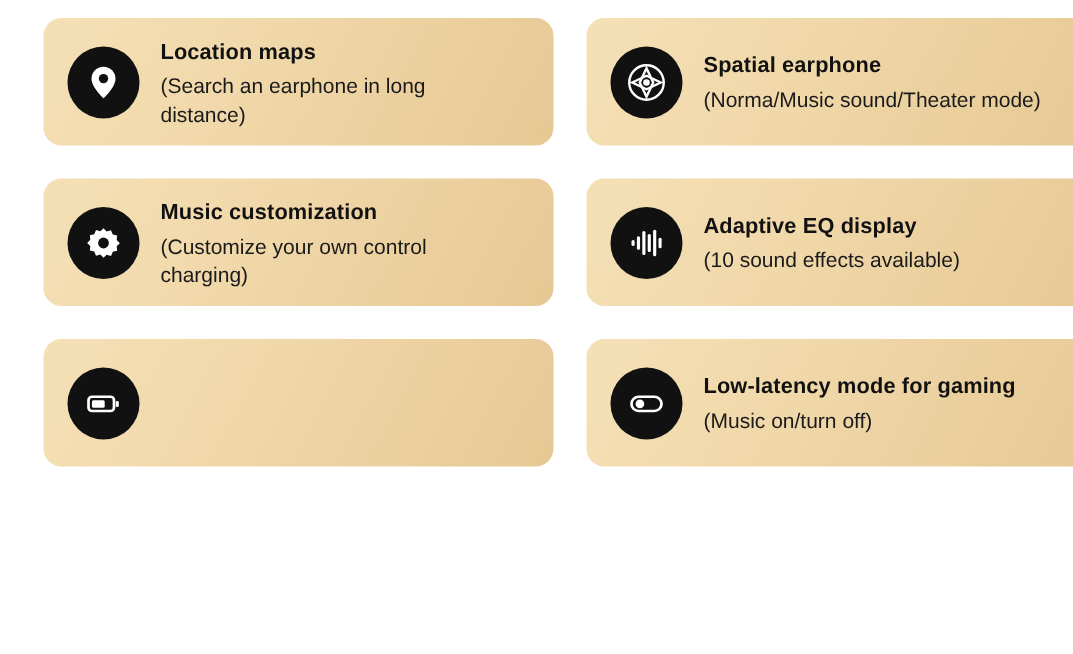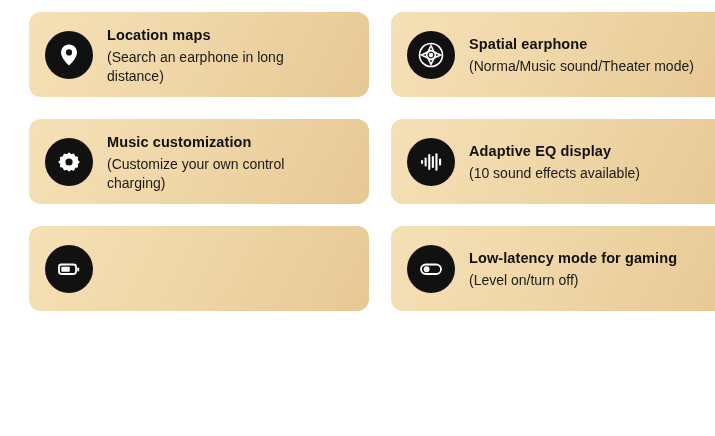--- a/index.html
+++ b/index.html
@@ -147,17 +147,17 @@
 
   <div class="feature-card">
     <div class="feature-icon">
       <svg width="30" height="30" viewBox="0 0 30 30">
         <rect x="5" y="10.5" width="20" height="9.5" rx="4.75" fill="none" stroke="#ffffff" stroke-width="1.8"></rect>
         <circle cx="10.6" cy="15.25" r="2.9" fill="#ffffff"></circle>
       </svg>
     </div>
     <div class="feature-text">
       <div class="feature-title">Low-latency mode for gaming</div>
-      <div class="feature-sub">(Level on/turn off)</div>
+      <div class="feature-sub">(Music on/turn off)</div>
     </div>
   </div>
 
 </div>
 
 </body></html>

